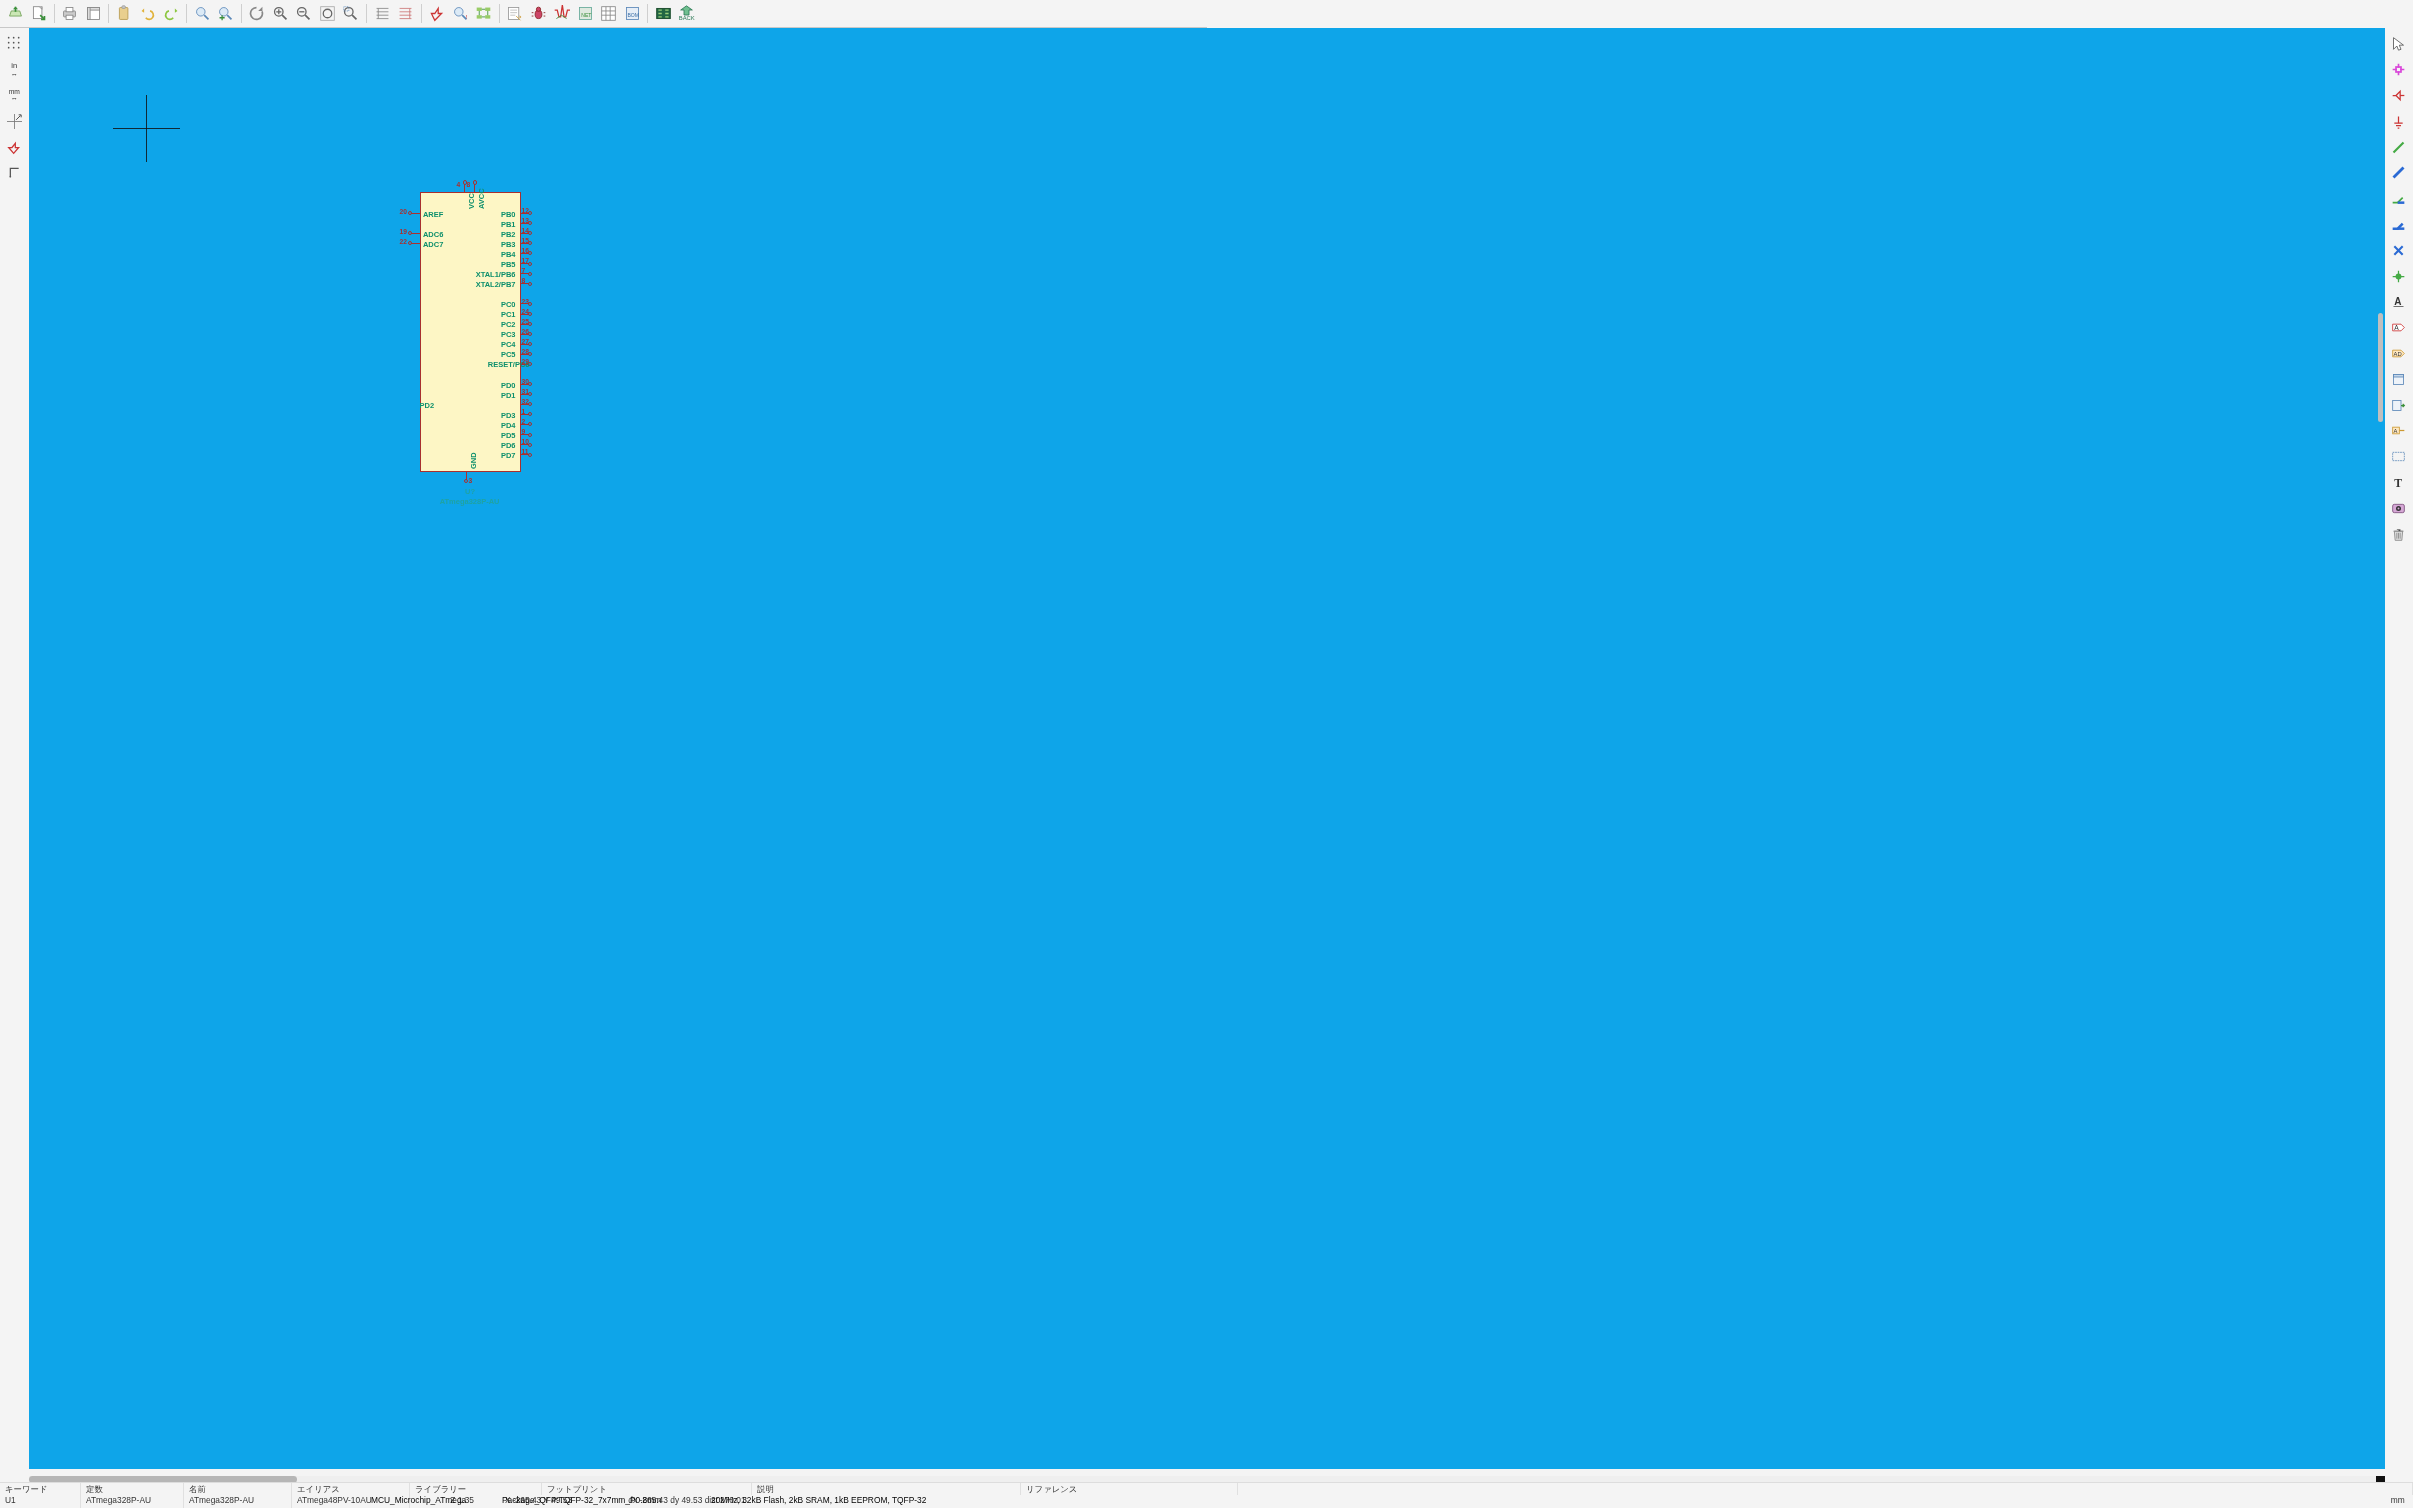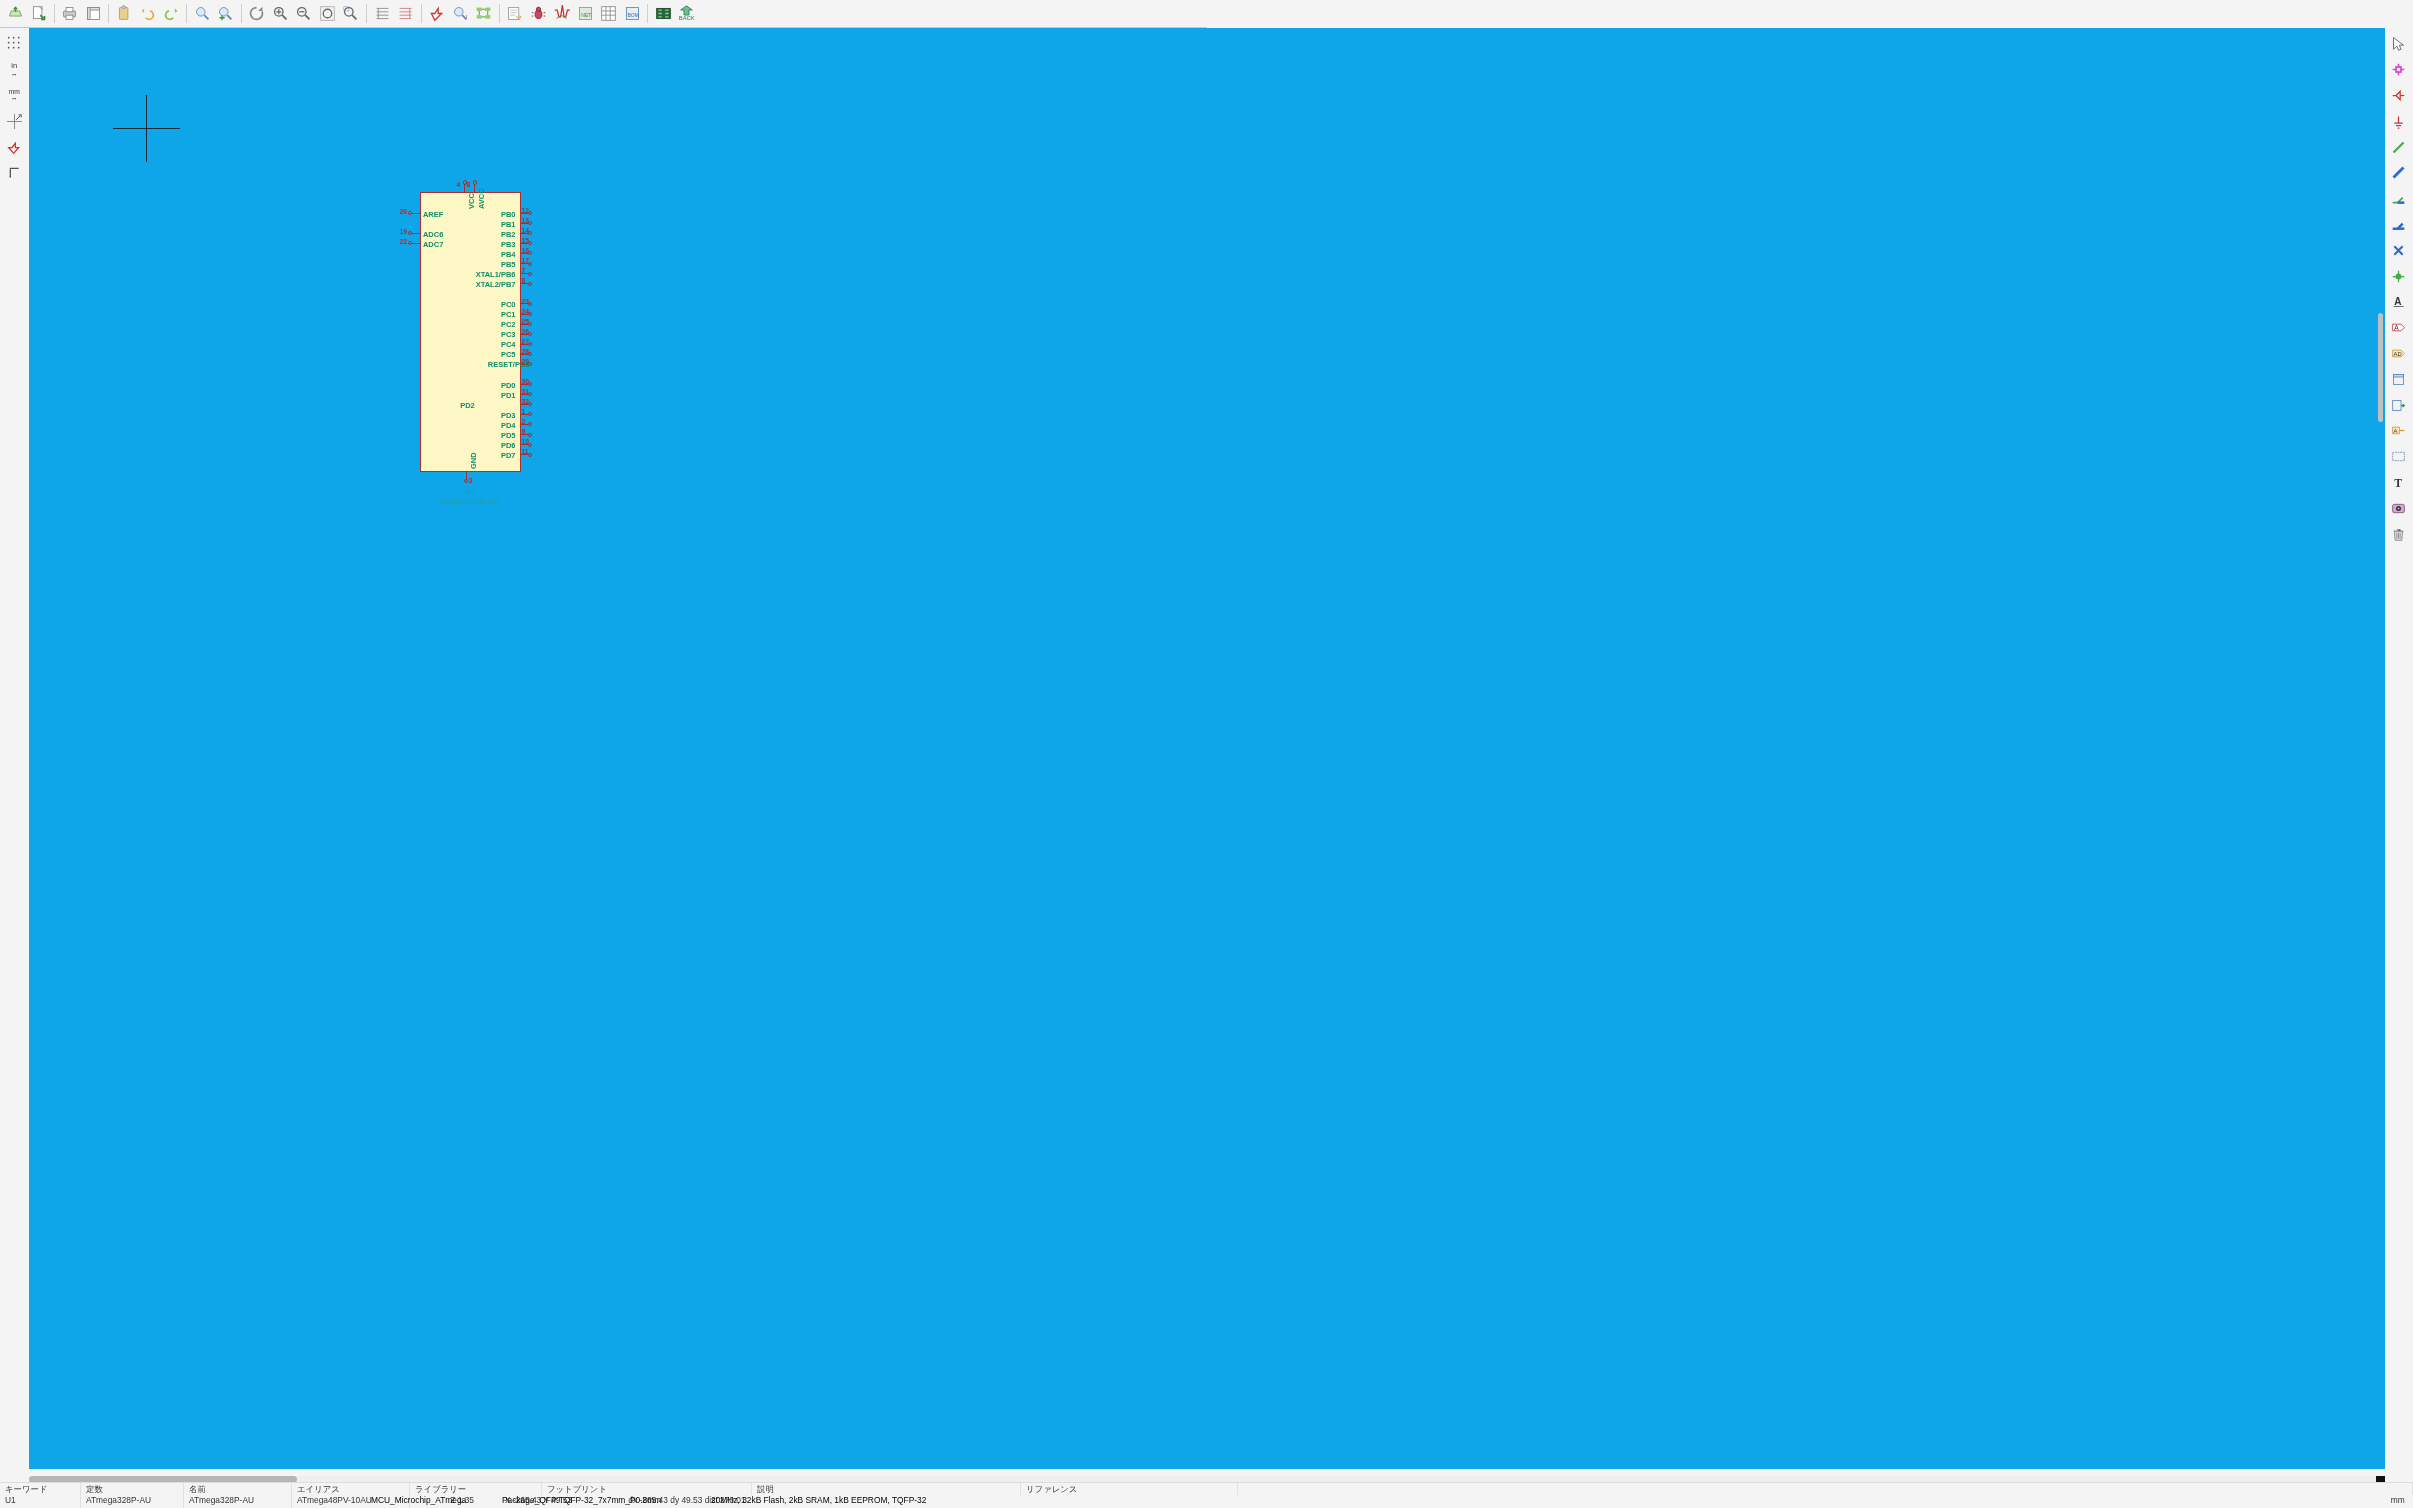--- a/index.html
+++ b/index.html
@@ -709,21 +709,21 @@
         <div class="stub" style="left: 101px; top: 192px; width: 8.4px; height: 0.8px;"></div>
         <div class="io-o" style="left: 108px; top: 190px;"></div>
         <div class="pin" style="right: 0px; left: 0px; top: 189px; position: absolute; width: 96px; text-align: right; padding-right: 3.4px;">PD0</div>
         <div class="pinnum" style="left: 102px; top: 186px;">30</div>
         <div class="stub" style="left: 101px; top: 202px; width: 8.4px; height: 0.8px;"></div>
         <div class="io-o" style="left: 108px; top: 200px;"></div>
         <div class="pin" style="right: 0px; left: 0px; top: 199px; position: absolute; width: 96px; text-align: right; padding-right: 3.4px;">PD1</div>
         <div class="pinnum" style="left: 102px; top: 196px;">31</div>
         <div class="stub" style="left: 101px; top: 212px; width: 8.4px; height: 0.8px;"></div>
         <div class="io-o" style="left: 108px; top: 210px;"></div>
-        <div class="pin" style="right: 0px; left: 0px; top: 209px; position: absolute; width: 96px; text-align: center; padding-right: 3.4px;">PD2</div>
+        <div class="pin" style="right: 0px; left: 0px; top: 209px; position: absolute; width: 96px; text-align: left; padding-right: 3.4px;">PD2</div>
         <div class="pinnum" style="left: 102px; top: 206px;">32</div>
         <div class="stub" style="left: 101px; top: 222px; width: 8.4px; height: 0.8px;"></div>
         <div class="io-o" style="left: 108px; top: 220px;"></div>
         <div class="pin" style="right: 0px; left: 0px; top: 219px; position: absolute; width: 96px; text-align: right; padding-right: 3.4px;">PD3</div>
         <div class="pinnum" style="left: 102px; top: 216px;">1</div>
         <div class="stub" style="left: 101px; top: 232px; width: 8.4px; height: 0.8px;"></div>
         <div class="io-o" style="left: 108px; top: 230px;"></div>
         <div class="pin" style="right: 0px; left: 0px; top: 229px; position: absolute; width: 96px; text-align: right; padding-right: 3.4px;">PD4</div>
         <div class="pinnum" style="left: 102px; top: 226px;">2</div>
         <div class="stub" style="left: 101px; top: 242px; width: 8.4px; height: 0.8px;"></div>

